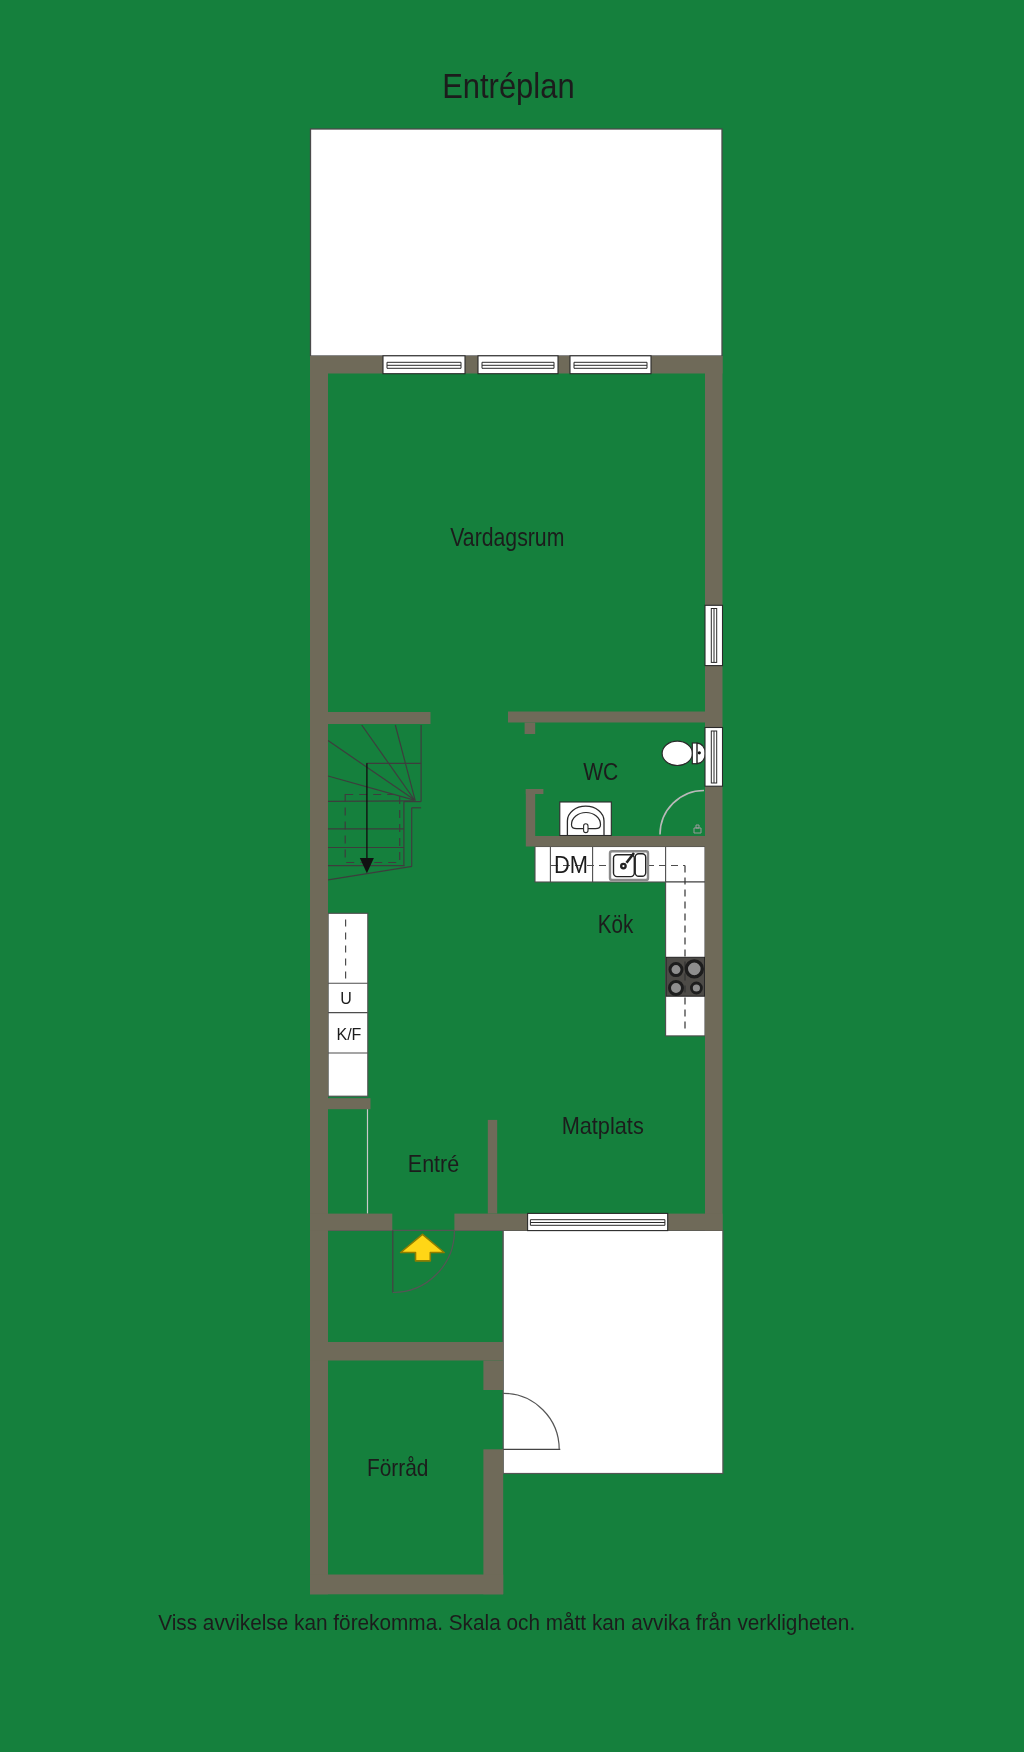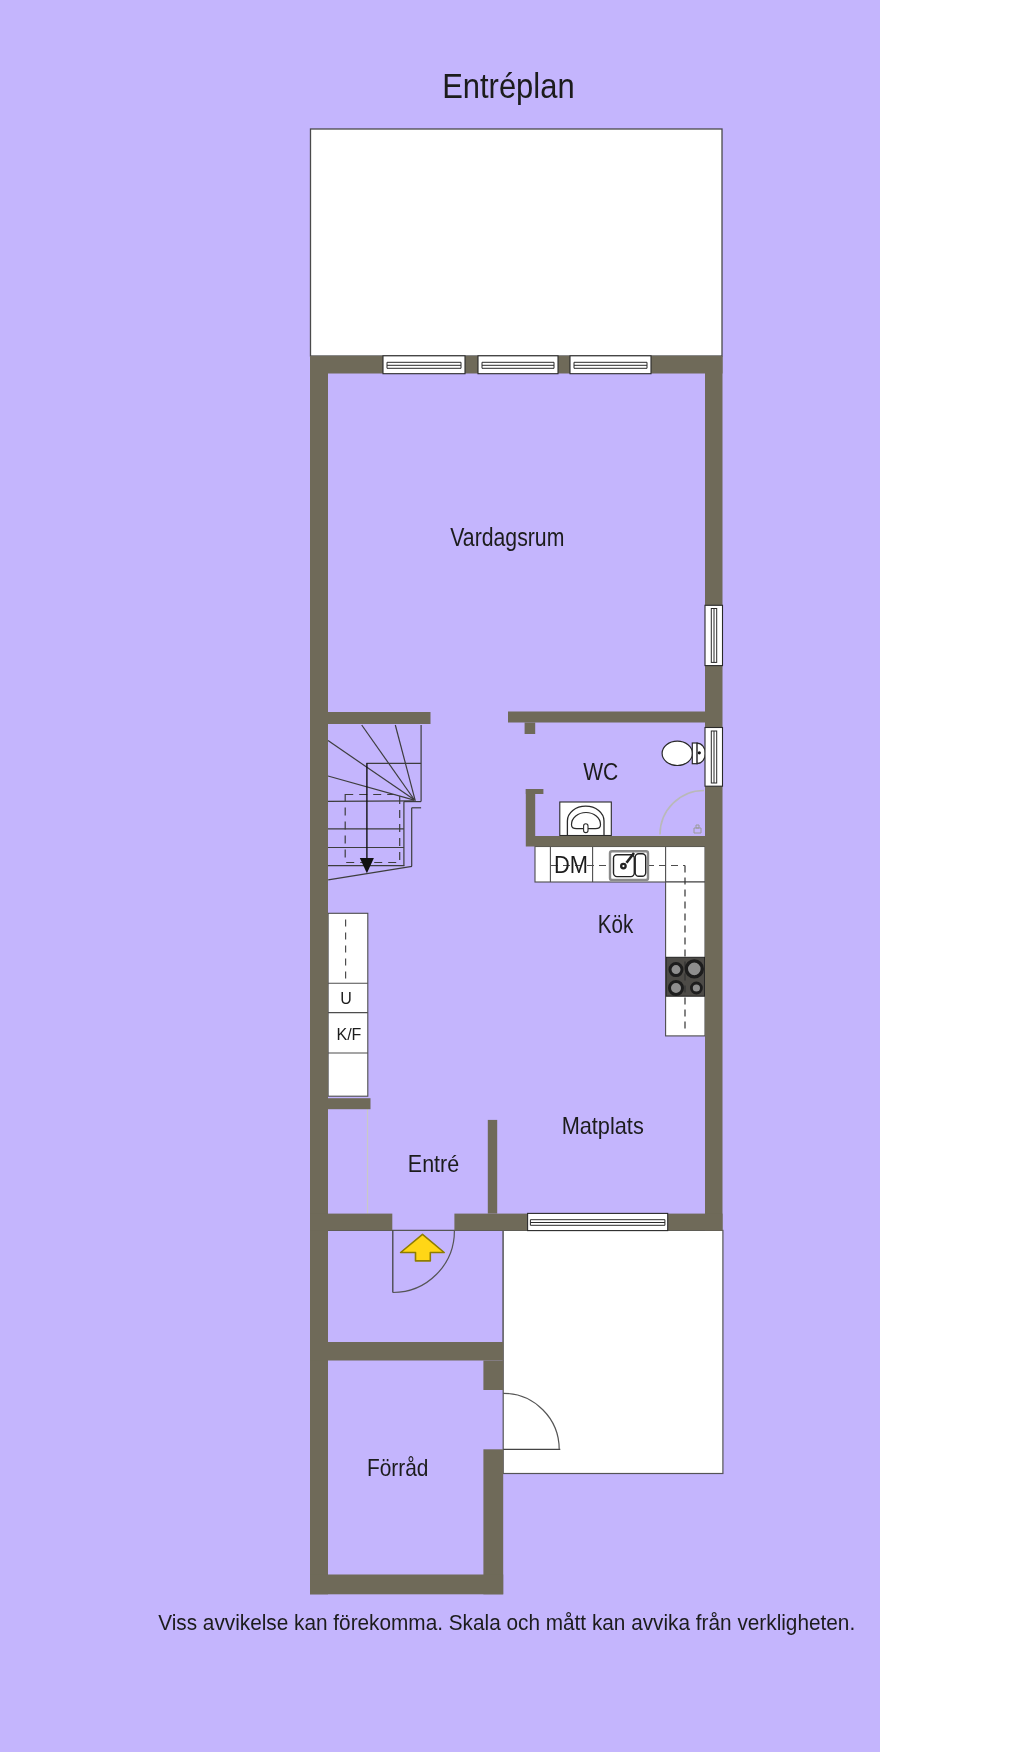--- a/index.html
+++ b/index.html
@@ -1,16 +1,16 @@
 <!DOCTYPE html>
 <html><head>
 <meta charset="utf-8">
 <style>
   html,body{margin:0;padding:0;background:#ffffff;}
-  .page{position:relative;width:880px;height:1752px;background:#c4b5fd;overflow:hidden;}
+  .page{position:relative;width:1024px;height:1752px;background:#15803d;overflow:hidden;}
   svg{position:absolute;left:0;top:0;}
   text{font-family:"Liberation Sans",sans-serif;fill:#1c1c1c;}
 </style>
 </head>
 <body>
 <div class="page">
 <svg width="1024" height="1752" viewBox="0 0 1024 1752">
 
   <rect x="310.5" y="129" width="411.5" height="227" fill="#fff" stroke="#4a4a4a" stroke-width="1.3"></rect>
   <path d="M328,1230.4 H503.2 V1342" fill="none" stroke="#555" stroke-width="1.2"></path>

